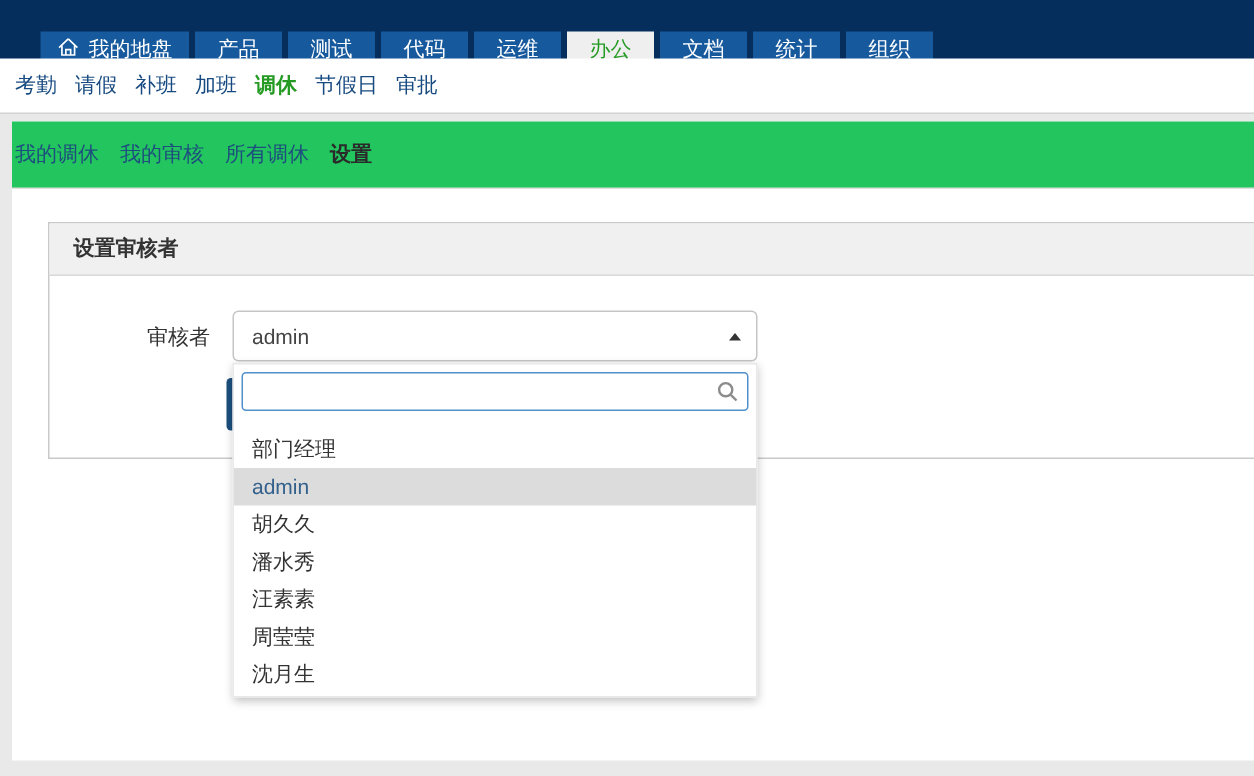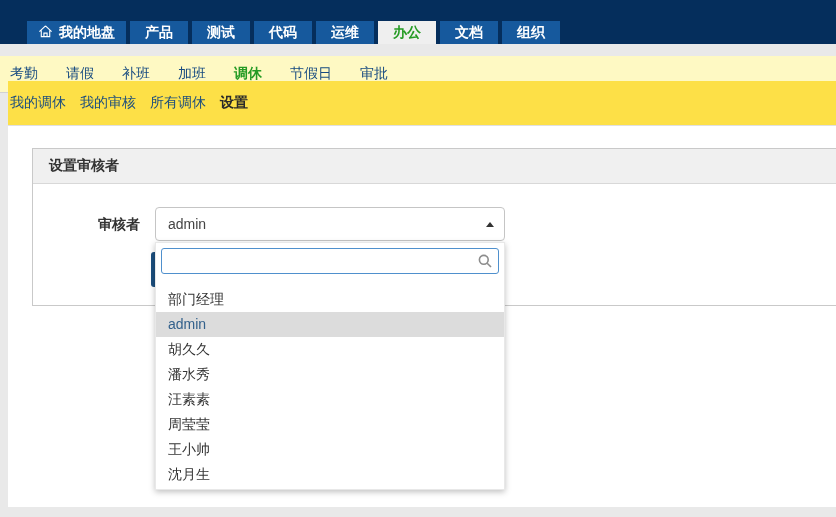--- a/index.html
+++ b/index.html
@@ -8,44 +8,44 @@
     position:relative;
     font-family:"Liberation Sans","DejaVu Sans",sans-serif;
     background:#e9e9e9;
     font-size:14px;
     color:#333;
   }
   
   .navbar { position:absolute; left:0; top:0; width:100%; height:44px;
     background:#052e5c; display:flex; align-items:flex-end; }
   .nav-tab { height:23px; display:flex; align-items:center; justify-content:center;
-    background:#16599d; color:#fff; padding:0 15px; margin-right:4px; cursor:pointer;font-weight:bold; }
+    background:#16599d; color:#fff; padding:0 15px; margin-right:4px; cursor:pointer; }
   .nav-tab.home { margin-left:27px; padding:0 11px; gap:6px; }
   .nav-tab.active { background:#efefef; color:#259b24; }
   
-  .mainmenu { position:absolute; left:0; top:56px; width:100%; height:37px;
-    background:#fef9c3; border-bottom:1px solid #d2d2d2;
-    display:flex; align-items:center;gap:16px; }
+  .mainmenu { position:absolute; left:0; top:39px; width:100%; height:37px;
+    background:#ffffff; border-bottom:1px solid #d2d2d2;
+    display:flex; align-items:center; }
   .mm-item { color:#164a80; margin-right:12px; cursor:pointer; white-space:nowrap; }
   .mm-item:first-child { margin-left:10px; }
   .mm-item.active { color:#259b24; font-weight:bold; }
   
   .content { position:absolute; left:8px; top:81px; right:0; bottom:10px; background:#fff; }
   .featurebar { height:45px; display:flex; align-items:center;
-    background:#fde047; border-bottom:1px solid #e0e0e0; }
+    background:#22c55e; border-bottom:1px solid #e0e0e0; }
   .fb-item { color:#1d4e7e; margin-right:14px; cursor:pointer; white-space:nowrap; }
   .fb-item:first-child { margin-left:2px; }
   .fb-item.active { color:#2a2a2a; font-weight:bold; }
   
   .panel { position:absolute; left:32px; top:148px; width:820px; height:158px;
     background:#fff; border:1px solid #c9c9c9; z-index:1; }
   .panel-heading { height:35px; background:#f0f0f0; border-bottom:1px solid #d8d8d8;
     display:flex; align-items:center; padding-left:16px; font-weight:bold; color:#333; }
   .form-label { position:absolute; left:30px; top:207px; width:110px; text-align:right;
-    line-height:34px; font-weight:bold; z-index:2; }
+    line-height:34px; font-weight:normal; z-index:2; }
   .select-box { position:absolute; left:155px; top:207px; width:350px; height:34px;
     background:#fff; border:1px solid #c5c5c5; border-radius:4px; z-index:2;
     display:flex; align-items:center; padding:0 24px 0 12px; color:#444; cursor:pointer; }
   .caret-up { position:absolute; right:10px; top:14px; width:0; height:0;
     border-left:4px solid transparent; border-right:4px solid transparent;
     border-bottom:5px solid #333; }
   
   .save-btn { position:absolute; left:151px; top:252px; width:60px; height:35px;
     background:#1c4f7e; border:none; border-radius:3px; z-index:4; cursor:pointer; }
   
@@ -83,20 +83,23 @@
       <span>代码</span>
     </div>
   <div class="nav-tab">
       <span>运维</span>
     </div>
   <div class="nav-tab active">
       <span>办公</span>
     </div>
   <div class="nav-tab">
       <span>文档</span>
+    </div>
+  <div class="nav-tab">
+      <span>统计</span>
     </div>
   <div class="nav-tab">
       <span>组织</span>
     </div>
 </div>
 
 <div class="mainmenu">
   <span class="mm-item">考勤</span>
   <span class="mm-item">请假</span>
   <span class="mm-item">补班</span>
@@ -138,16 +141,15 @@
       </svg>
     </span>
   </div>
   <ul class="results">
     <li>部门经理</li>
     <li class="selected">admin</li>
     <li>胡久久</li>
     <li>潘水秀</li>
     <li>汪素素</li>
     <li>周莹莹</li>
-    <li>王小帅</li>
     <li>沈月生</li>
   </ul>
 </div>
 
 </body></html>

